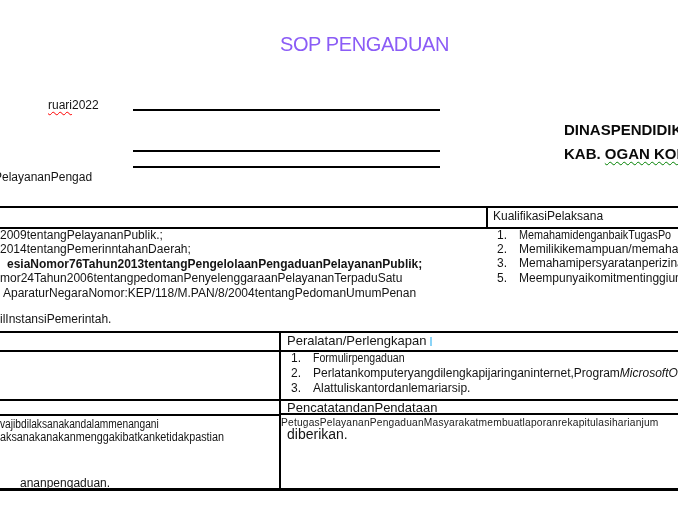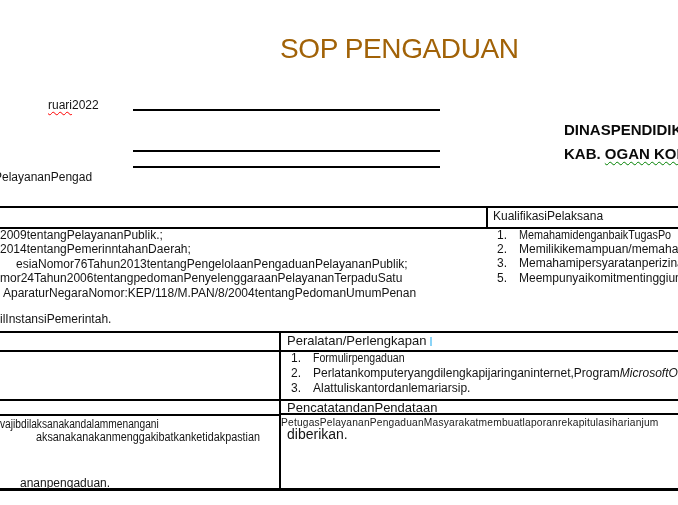--- a/index.html
+++ b/index.html
@@ -1,19 +1,19 @@
 <!DOCTYPE html>
 <html><head>
 <meta charset="utf-8">
 <style>
   html,body{margin:0;padding:0;width:678px;height:505px;background:#ffffff;overflow:hidden;}
   body{position:relative;font-family:"Liberation Sans","DejaVu Sans",sans-serif;color:#141414;}
   .abs{position:absolute;white-space:nowrap;}
   .line{position:absolute;background:#000;}
-  .title{font-size:28px;letter-spacing:-0.4px;color:#a16207;}
+  .title{font-size:20px;letter-spacing:-0.4px;color:#8b5cf6;}
   .t12{font-size:12px;}
   .t13{font-size:13px;}
   .bold15{font-size:15px;font-weight:bold;color:#0a0a0a;}
   .cond{display:inline-block;transform-origin:0 50%;}
   .cx85{transform:scaleX(0.85);}
   .cx88{transform:scaleX(0.88);}
   .cx90{transform:scaleX(0.90);}
   .cx93{transform:scaleX(0.93);}
   .sq-red{text-decoration:underline wavy #ff0000 1px;text-underline-offset:2px;}
   .sq-green{text-decoration:underline wavy #007f00 1px;text-underline-offset:2px;}
@@ -45,38 +45,38 @@
 <div class="line" style="left:0px;top:331px;width:678px;height:2px;"></div>
 <div class="line" style="left:279px;top:331px;width:2px;height:160px;"></div>
 <div class="line" style="left:0px;top:350px;width:678px;height:2px;"></div>
 <div class="line" style="left:0px;top:399px;width:678px;height:2px;"></div>
 <div class="line" style="left:281px;top:413px;width:397px;height:2px;"></div>
 <div class="line" style="left:0px;top:414px;width:281px;height:2px;"></div>
 <div class="line" style="left:0px;top:488px;width:678px;height:3px;"></div>
 
 <div class="abs t12" style="left:0px;top:228px;">2009tentangPelayananPublik.;</div>
 <div class="abs t12" style="left:0px;top:242px;text-align:center;">2014tentangPemerinntahanDaerah;</div>
-<div class="abs t12" style="left:16px;top:257px;">esiaNomor76Tahun2013tentangPengelolaanPengaduanPelayananPublik;</div>
+<div class="abs t12" style="left:7px;top:257px;font-weight:bold;">esiaNomor76Tahun2013tentangPengelolaanPengaduanPelayananPublik;</div>
 <div class="abs t12" style="left:0px;top:271px;">mor24Tahun2006tentangpedomanPenyelenggaraanPelayananTerpaduSatu</div>
 <div class="abs t12" style="left:3px;top:286px;">AparaturNegaraNomor:KEP/118/M.PAN/8/2004tentangPedomanUmumPenan</div>
 <div class="abs t12" style="left:0px;top:312px;">ilInstansiPemerintah.</div>
 
 <div class="abs t12" style="left:493px;top:209px;text-align:right;">KualifikasiPelaksana</div>
 
 <div class="listrow" style="left:497px;top:228px;"><span class="num">1.</span><span class="cond cx90">MemahamidenganbaikTugasPo</span></div>
 <div class="listrow" style="left:497px;top:242px;"><span class="num">2.</span><span>Memilikikemampuan/memaham</span></div>
 <div class="listrow" style="left:497px;top:256px;"><span class="num">3.</span><span>Memahamipersyaratanperizinan</span></div>
 <div class="listrow" style="left:497px;top:271px;"><span class="num">5.</span><span>Meempunyaikomitmentinggiunt</span></div>
 
 <div class="abs t13" style="left:287px;top:333px;">Peralatan/Perlengkapan</div>
 <div class="caret" style="left:430px;top:337px;"></div>
 
 <div class="listrow" style="left:291px;top:351px;"><span class="num">1.</span><span class="cond cx88">Formulirpengaduan</span></div>
 <div class="listrow" style="left:291px;top:366px;"><span class="num">2.</span><span>Perlatankomputeryangdilengkapijaringaninternet,Program</span><span class="it">MicrosoftOffic</span></div>
 <div class="listrow" style="left:291px;top:381px;"><span class="num">3.</span><span>Alattuliskantordanlemariarsip.</span></div>
 
 <div class="abs" style="left:0px;top:417px;font-size:12px;"><span class="cond cx85">vajibdilaksanakandalammenangani</span></div>
-<div class="abs" style="left:0px;top:430px;font-size:12px;margin-left:36px;"><span class="cond cx90">aksanakanakanmenggakibatkanketidakpastian</span></div>
+<div class="abs" style="left:0px;top:430px;font-size:12px;"><span class="cond cx90">aksanakanakanmenggakibatkanketidakpastian</span></div>
 <div class="abs t12" style="left:20px;top:448px;margin-top:28px;">ananpengaduan.</div>
 
 <div class="abs t13" style="left:287px;top:400px;">PencatatandanPendataan</div>
 <div class="abs small11" style="left:281px;top:416px;"><span class="cond cx93">PetugasPelayananPengaduanMasyarakatmembuatlaporanrekapitulasiharianjum</span></div>
 <div class="abs" style="left:287px;top:426px;font-size:14px;">diberikan.</div>
 
 </body></html>

